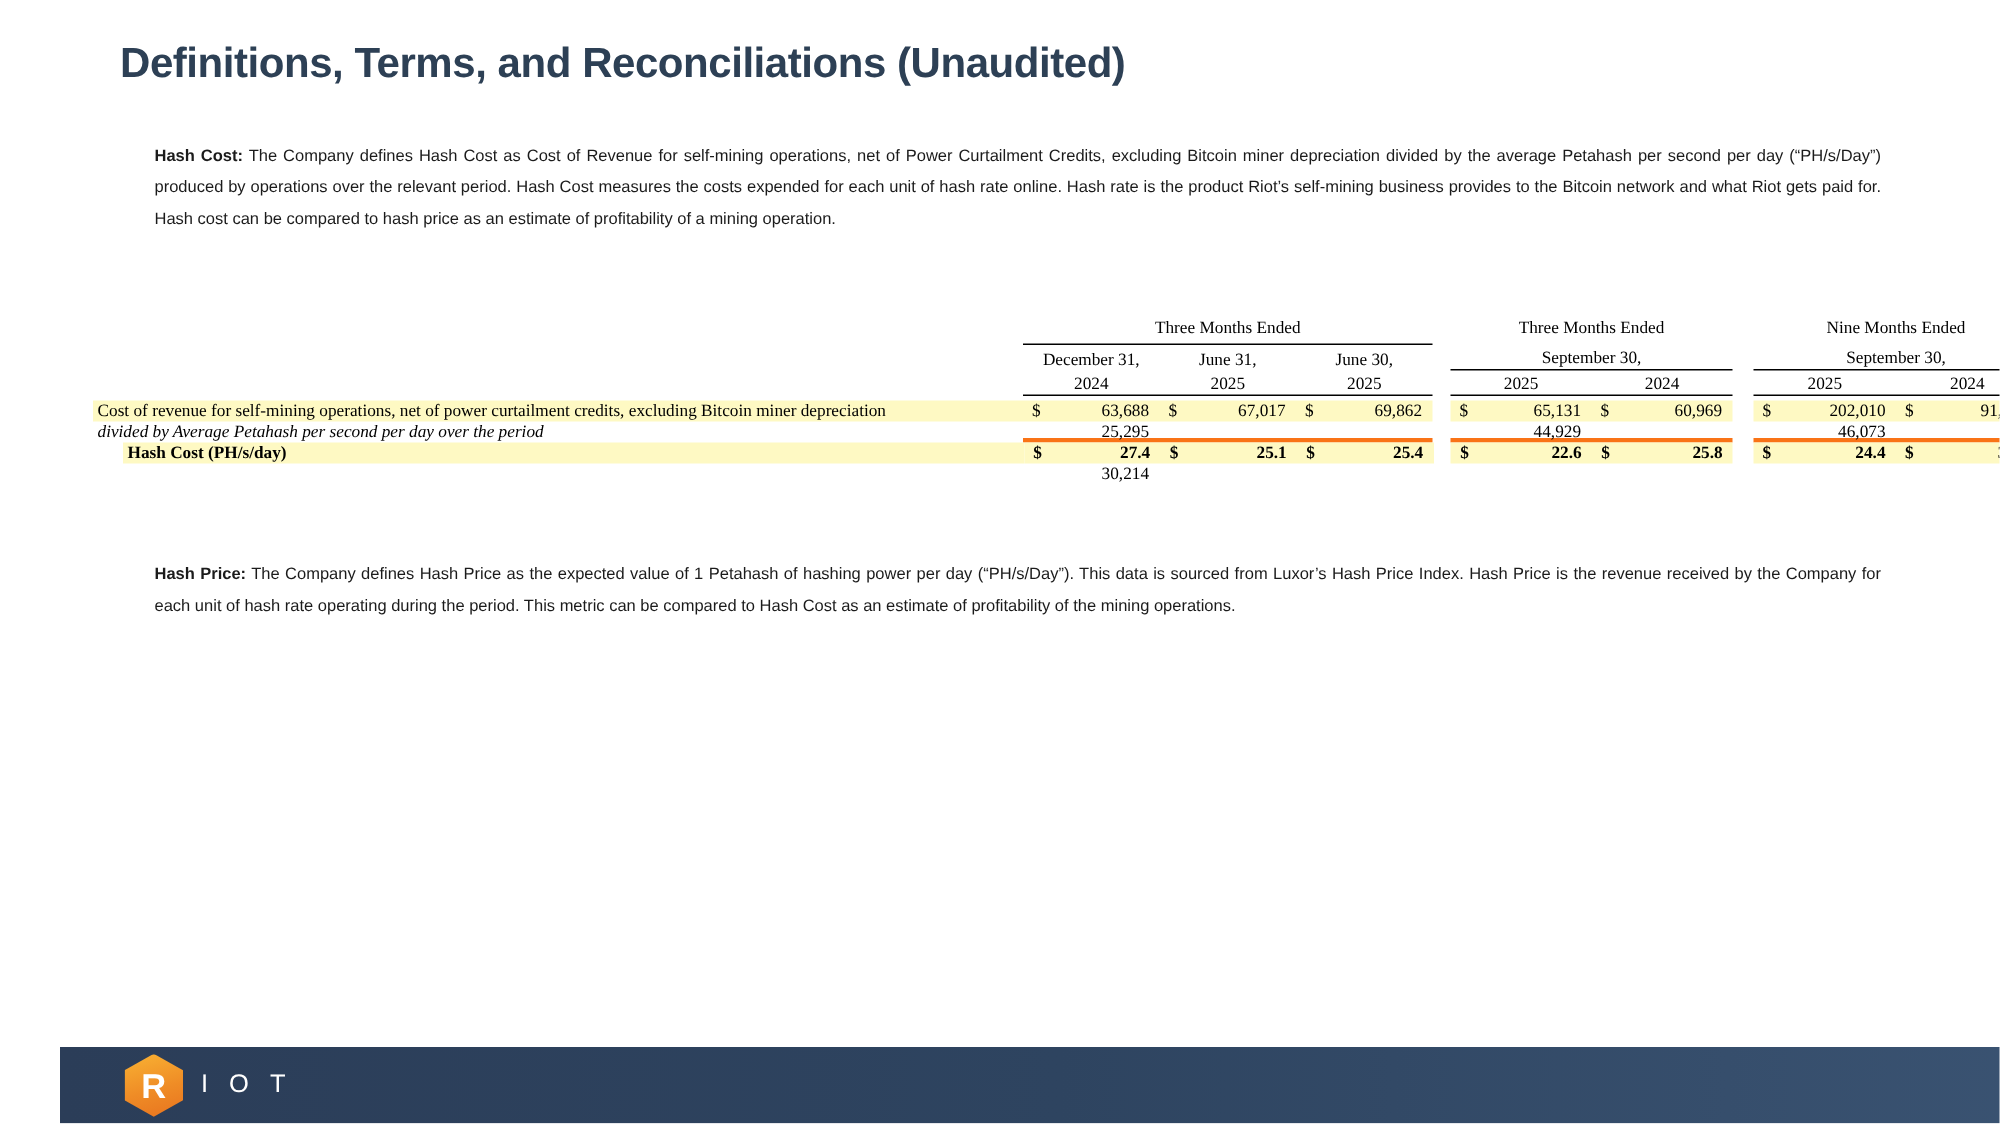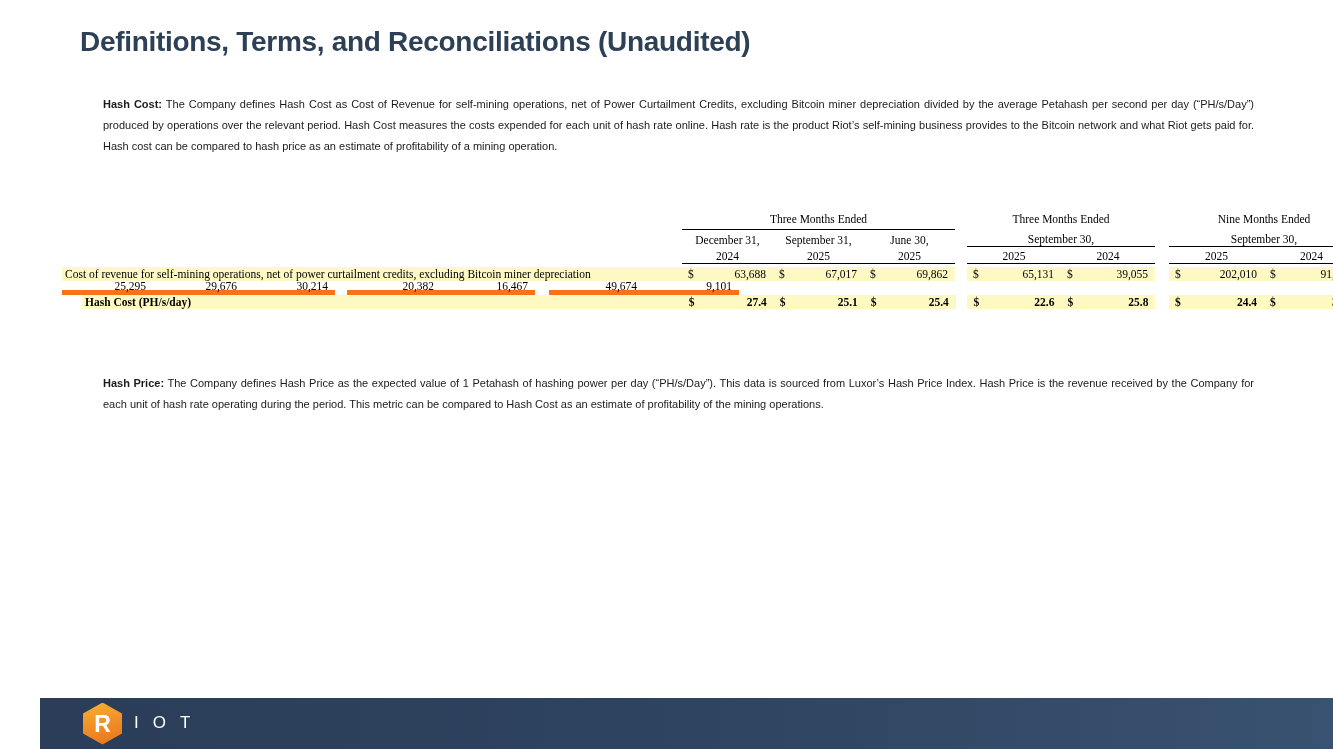--- a/index.html
+++ b/index.html
@@ -45,21 +45,21 @@
   .thead-b .grp { align-items:flex-end; }
   .thead-b .col, .thead-c .col { align-items:flex-end; padding-bottom:1px; }
   .b-bottom { border-bottom:1px solid #000; }
   .gap-row { height:3px; }
   .drow { height:14px; line-height:14px; }
   .drow .cell { justify-content:space-between; padding-left:6px; padding-right:7px; }
   .drow .cell.no-cur { justify-content:flex-end; }
   .hl .c-label, .hl .grp { background:#fef9c3; }
   .row-italic .c-label { font-style:italic; }
   .row-bold { font-weight:bold;padding-left:20px; }
-  .drow2 .grp { border-bottom:5px solid #f97316; }
+  .drow2 .grp { border-bottom:3px solid #f97316;flex-direction:column; }
 
   
   .footer {
     position:absolute; left:0; top:698px; width:1333px; height:51px;
     background:linear-gradient(90deg, #2b3d58 0%, #32486555 50%, #3a5372 100%), #2e4460;
     background:linear-gradient(90deg, #2b3d58 0%, #2e4460 50%, #3a5372 100%);
     display:flex; align-items:center;
   }
   .logo { display:flex; align-items:center; margin-left:43px; }
   .hex {
@@ -106,21 +106,21 @@
       <div class="sp2"></div>
       <div class="grp g3">
           <span>Nine Months Ended</span>
         </div>
     </div>
 
     <div class="trow thead-b">
       <div class="c-label"></div>
       <div class="grp g1">
         <div class="col">December 31,</div>
-        <div class="col">September 31,</div>
+        <div class="col">June 31,</div>
         <div class="col">June 30,</div>
       </div>
       <div class="sp1"></div>
       <div class="grp g2 b-bottom" style="justify-content:center">
           <span>September 30,</span>
         </div>
       <div class="sp2"></div>
       <div class="grp g3 b-bottom" style="justify-content:center">
           <span>September 30,</span>
         </div>
@@ -164,61 +164,62 @@
           </div>
       </div>
       <div class="sp1"></div>
       <div class="grp g2">
         <div class="col cell">
             <span class="cur">$</span>
             <span class="val">65,131</span>
           </div>
         <div class="col cell">
             <span class="cur">$</span>
-            <span class="val">39,055</span>
+            <span class="val">60,969</span>
           </div>
       </div>
       <div class="sp2"></div>
       <div class="grp g3">
         <div class="col cell">
             <span class="cur">$</span>
             <span class="val">202,010</span>
           </div>
         <div class="col cell">
             <span class="cur">$</span>
             <span class="val">91,851</span>
           </div>
       </div>
     </div>
 
     <div class="trow drow drow2 row-italic">
+      <div class="c-label">divided by Average Petahash per second per day over the period</div>
       <div class="grp g1">
         <div class="col cell no-cur">
             <span class="val">25,295</span>
           </div>
         <div class="col cell no-cur">
             <span class="val">29,676</span>
           </div>
         <div class="col cell no-cur">
             <span class="val">30,214</span>
           </div>
       </div>
       <div class="sp1"></div>
       <div class="grp g2">
         <div class="col cell no-cur">
-            <span class="val">20,382</span>
+            <span class="val">44,929</span>
           </div>
         <div class="col cell no-cur">
             <span class="val">16,467</span>
           </div>
       </div>
       <div class="sp2"></div>
       <div class="grp g3">
         <div class="col cell no-cur">
-            <span class="val">49,674</span>
+            <span class="val">46,073</span>
           </div>
         <div class="col cell no-cur">
             <span class="val">9,101</span>
           </div>
       </div>
     </div>
 
     <div class="trow drow hl row-bold">
       <div class="c-label">Hash Cost (PH/s/day)</div>
       <div class="grp g1">

